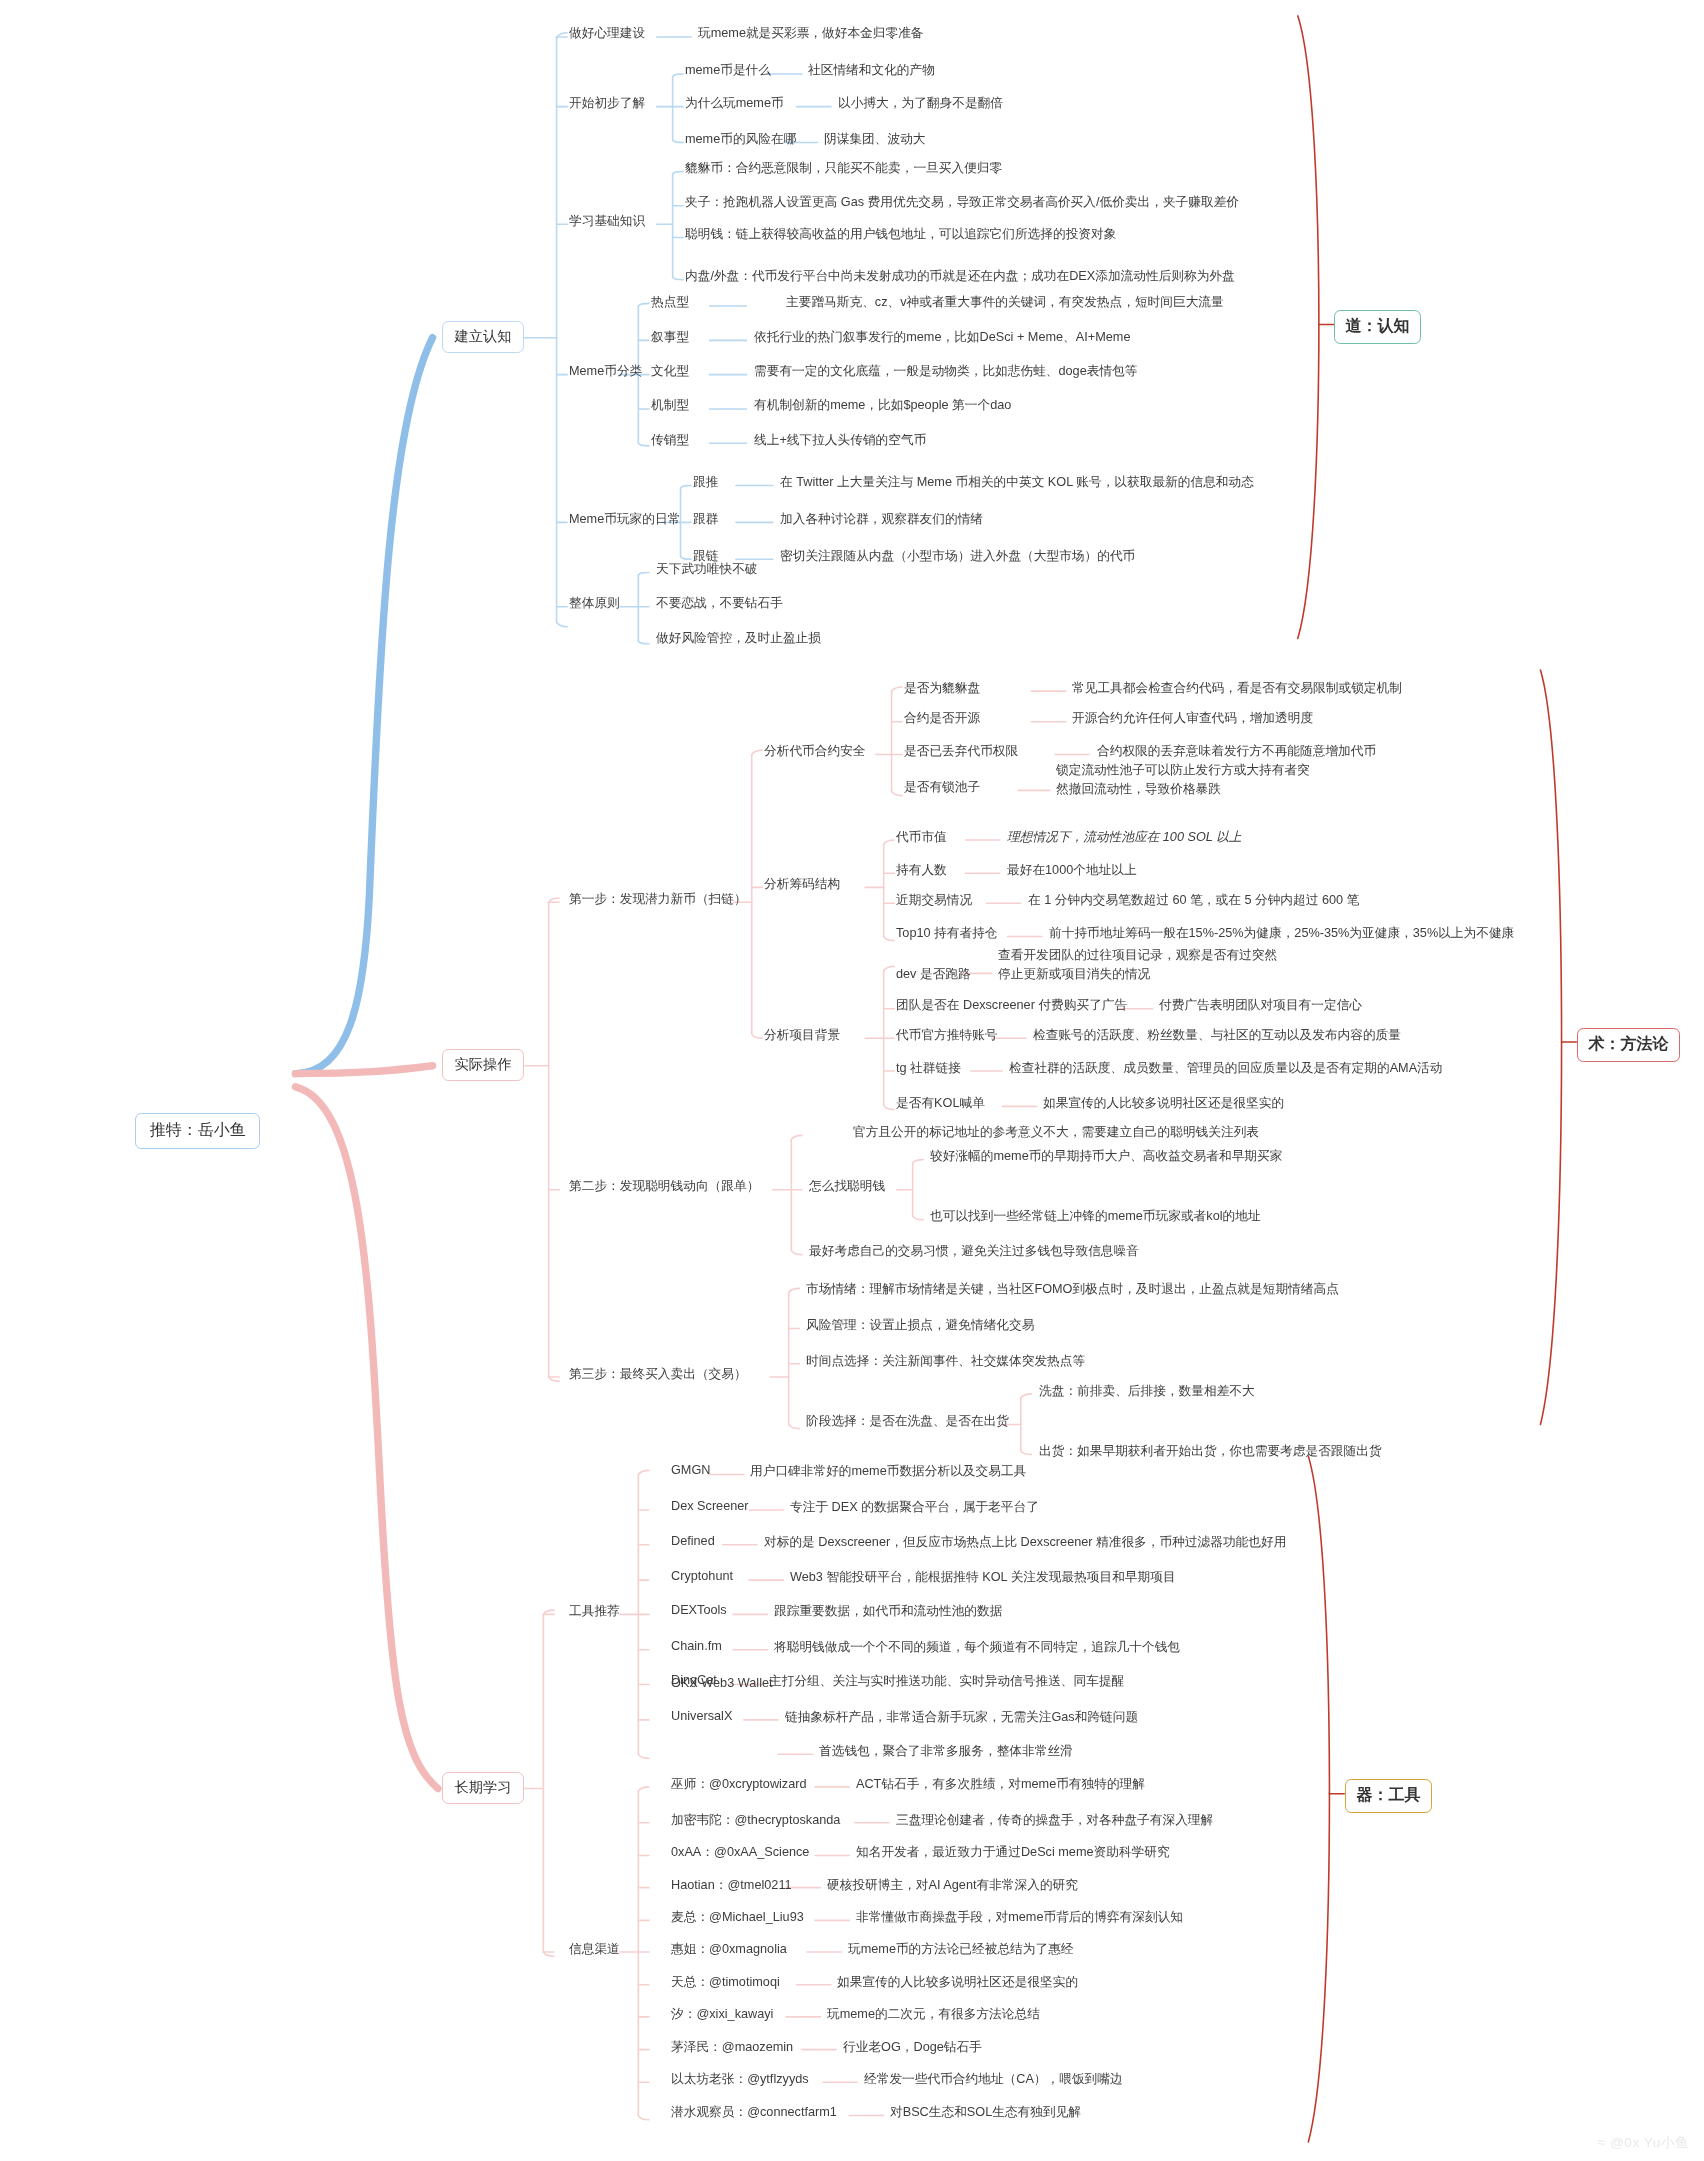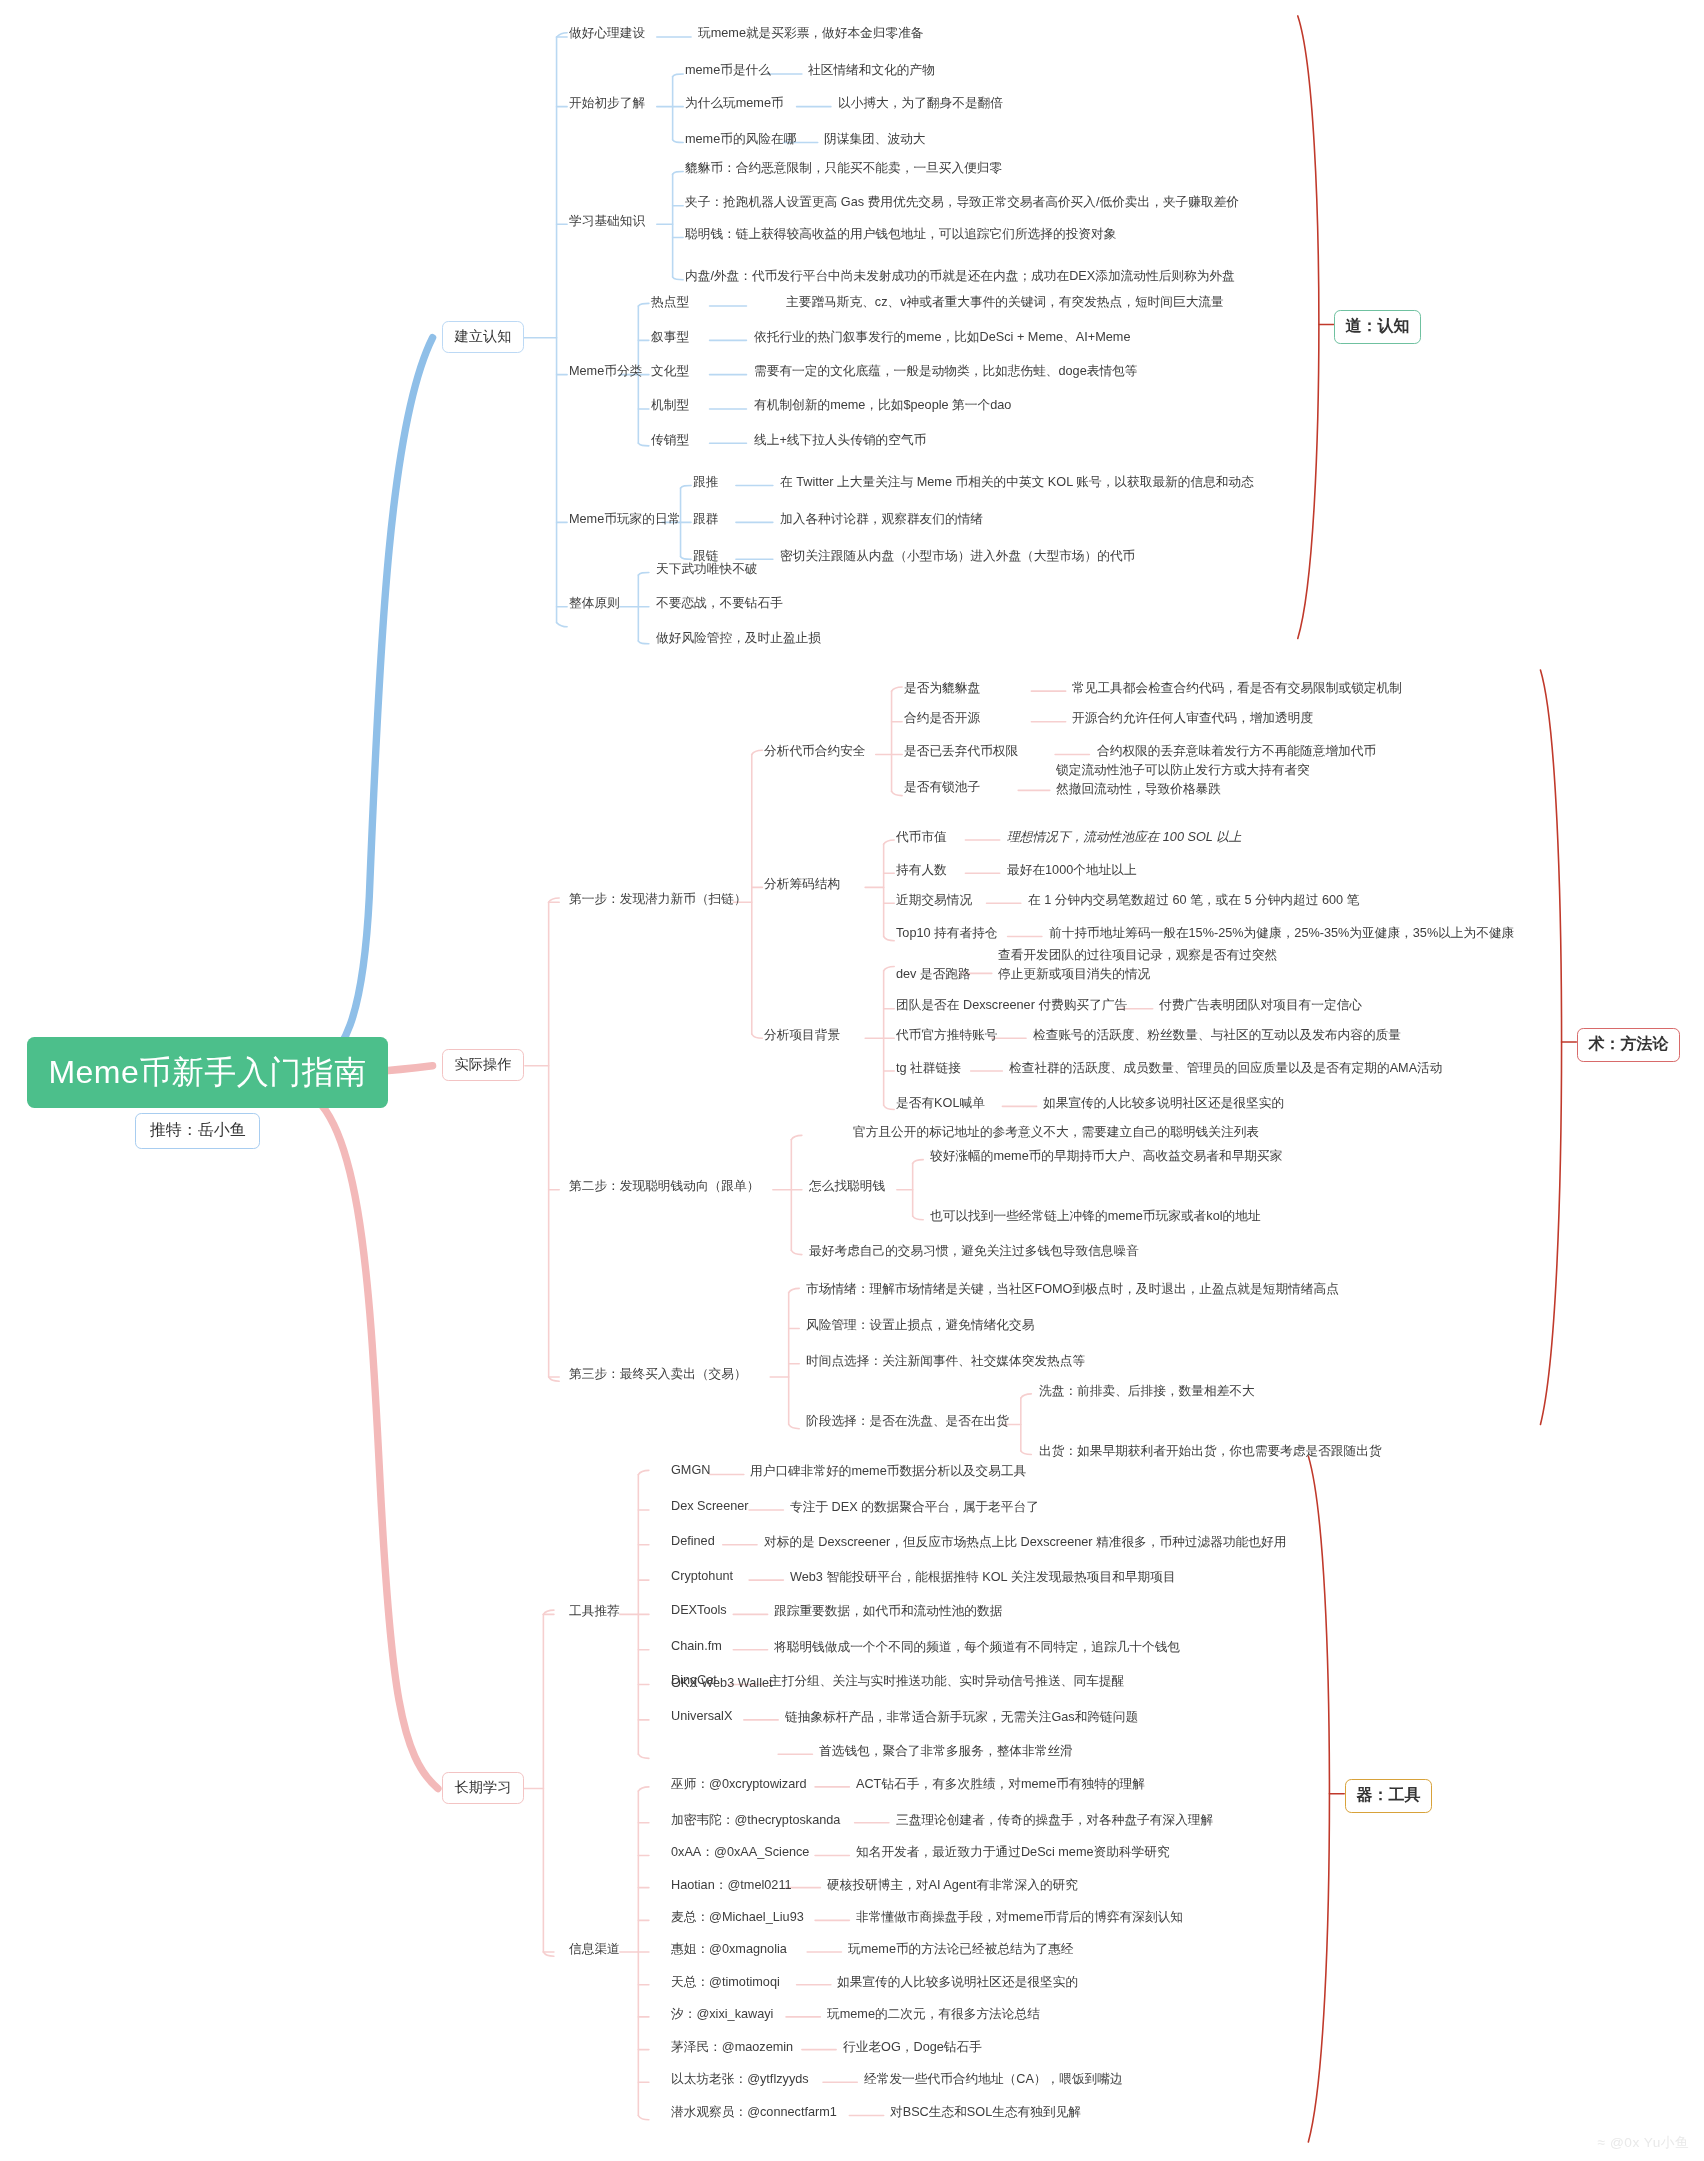--- a/index.html
+++ b/index.html
@@ -241,21 +241,20 @@
       <path d="M 1490 3823 L 1555 3823" stroke="#f6cfcf" stroke-width="3"></path>
       <path d="M 1520 3885 L 1585 3885" stroke="#f6cfcf" stroke-width="3"></path>
       <path d="M 1560 3947 L 1625 3947" stroke="#f6cfcf" stroke-width="3"></path>
       <path d="M 1610 4010 L 1675 4010" stroke="#f6cfcf" stroke-width="3"></path>
 
       <path d="M 2480 2760 C 2510 2860 2520 3150 2520 3400 C 2520 3650 2510 3950 2480 4060" stroke="#c0392b" stroke-width="3"></path>
       <path d="M 2520 3400 L 2548 3400" stroke="#c0392b" stroke-width="3"></path>
     </g>
   </svg>
 
-  <div class="root" style="left:27.4px;top:1037px;">Meme币新手入门指南</div>
   <div class="subroot" style="left:135px;top:1113px;">推特：岳小鱼</div>
 
   <div class="l1" style="left:442px;top:321px;">建立认知</div>
 
   <div class="lbl" style="left:569px;top:25px;">做好心理建设</div>
   <div class="lbl" style="left:698px;top:25px;">玩meme就是买彩票，做好本金归零准备</div>
 
   <div class="lbl" style="left:569px;top:95px;">开始初步了解</div>
   <div class="lbl" style="left:685px;top:62px;">meme币是什么</div>
   <div class="lbl" style="left:808px;top:62px;">社区情绪和文化的产物</div>

